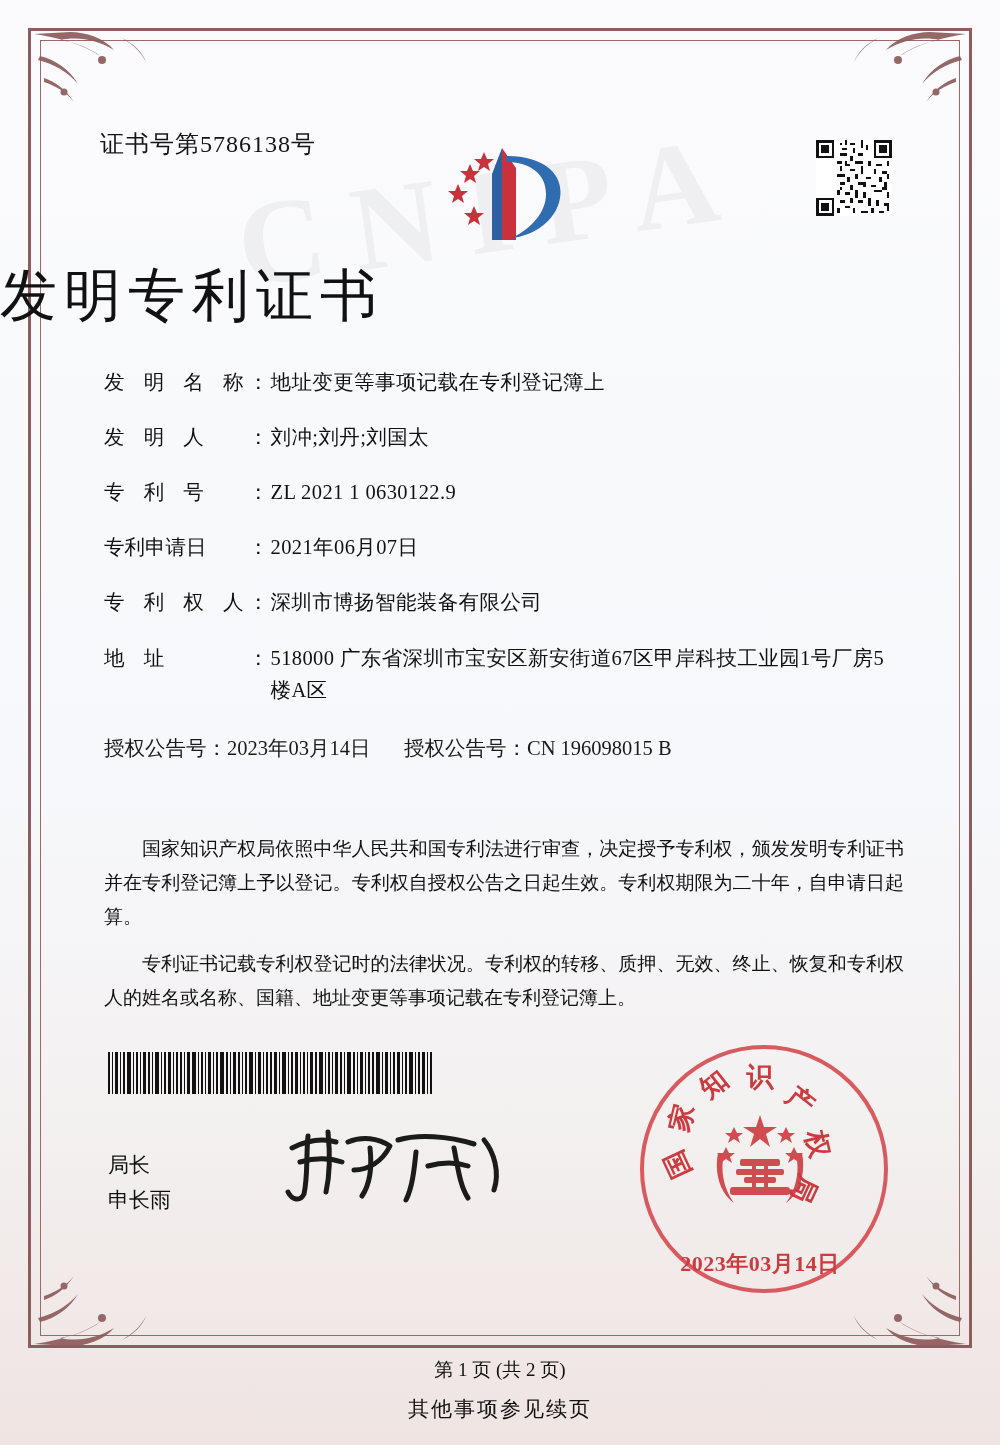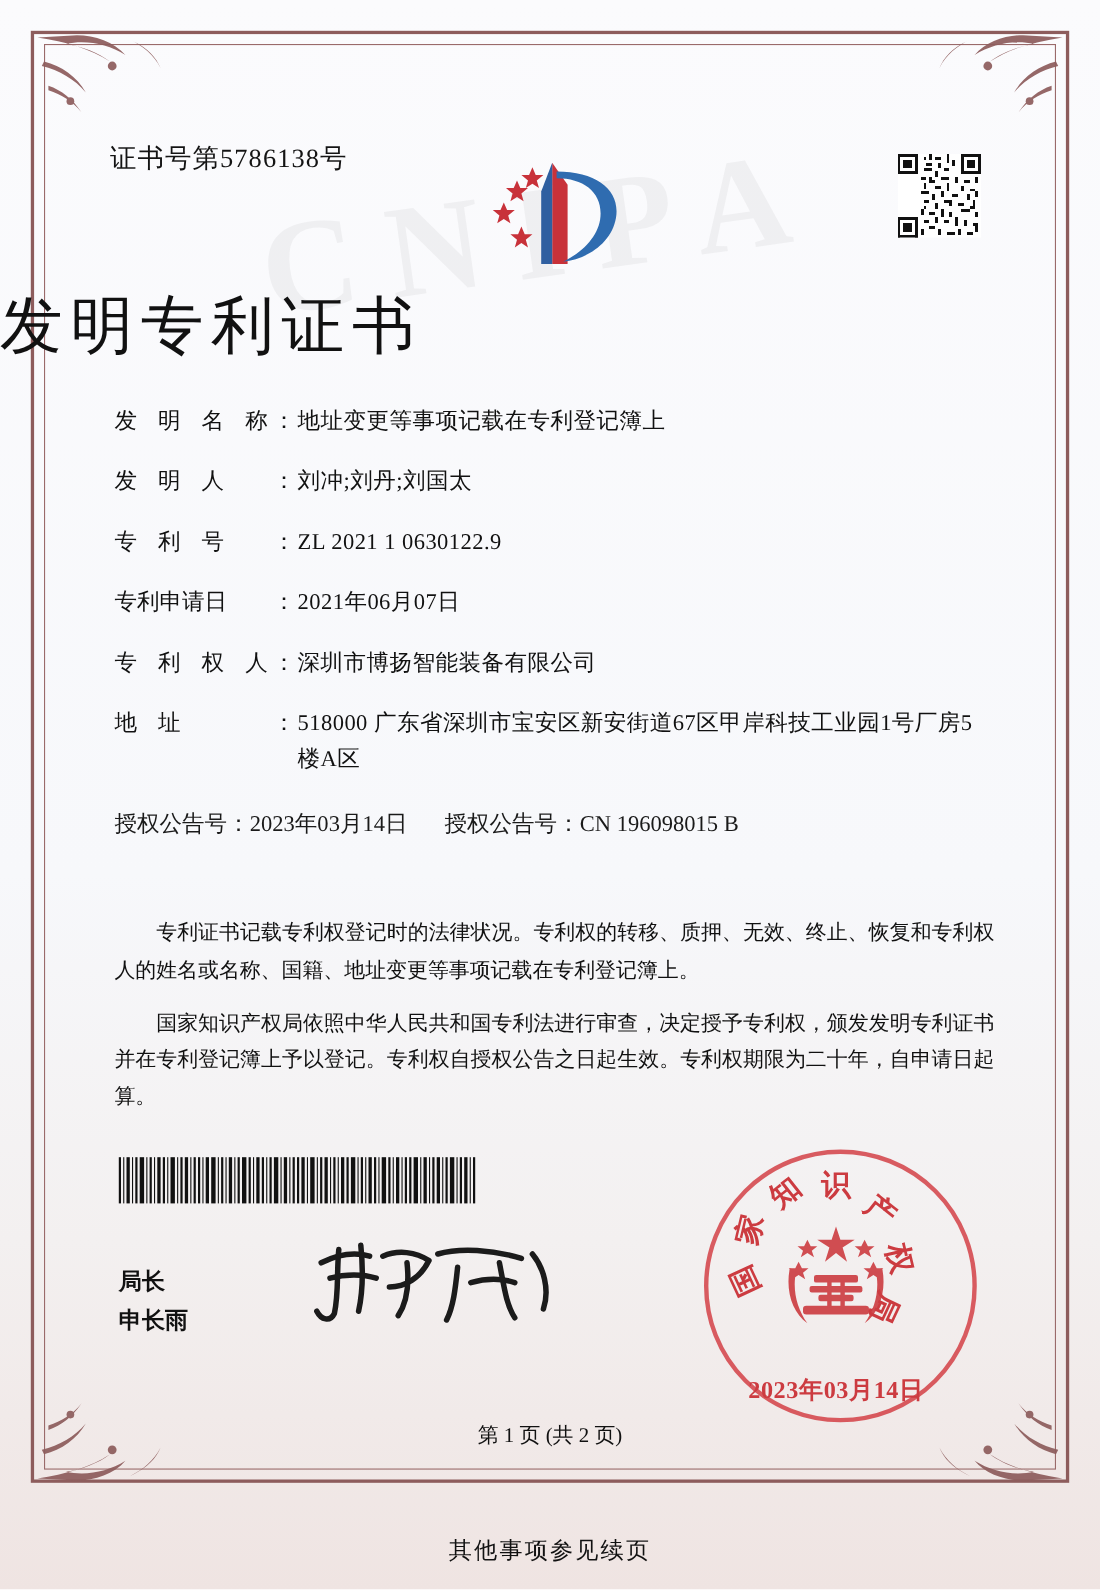--- a/index.html
+++ b/index.html
@@ -193,33 +193,32 @@
     font-weight: bold;
     letter-spacing: .5px;
   }
 
   .director {
     position: absolute;
     left: 108px; top: 1148px;
     font-size: 21px;
     line-height: 1.65;
     color: #111;
-    font-weight: bold;
   }
   .signature {
     position: absolute;
     left: 278px; top: 1118px;
     width: 240px; height: 92px;
     color: #1b1b1b;
   }
   .signature svg { width: 100%; height: 100%; }
 
   .page-num {
     position: absolute;
-    left: 0; right: 0; top: 1292px;
+    left: 0; right: 0; top: 1357px;
     text-align: center;
     font-size: 19px;
     color: #111;
   }
   .footnote {
     position: absolute;
     left: 0; right: 0; top: 1395px;
     text-align: center;
     font-size: 21px;
     letter-spacing: 2px;
@@ -408,22 +407,22 @@
       <span class="g1">
         <span>授权公告号</span><span>：</span><span>2023年03月14日</span>
       </span>
       <span class="g2">
         <span>授权公告号</span><span>：</span><span>CN 196098015 B</span>
       </span>
     </div>
   </div>
 
   <div class="paragraphs">
+    <p>国家知识产权局依照中华人民共和国专利法进行审查，决定授予专利权，颁发发明专利证书并在专利登记簿上予以登记。专利权自授权公告之日起生效。专利权期限为二十年，自申请日起算。</p>
     <p>专利证书记载专利权登记时的法律状况。专利权的转移、质押、无效、终止、恢复和专利权人的姓名或名称、国籍、地址变更等事项记载在专利登记簿上。</p>
-    <p>国家知识产权局依照中华人民共和国专利法进行审查，决定授予专利权，颁发发明专利证书并在专利登记簿上予以登记。专利权自授权公告之日起生效。专利权期限为二十年，自申请日起算。</p>
   </div>
 
   <div class="barcode" id="barcode">
       <span class="bar" style="width: 2px;"></span>
       <span class="bar" style="width: 1px;"></span>
       <span class="bar" style="width: 3px;"></span>
       <span class="bar" style="width: 1px;"></span>
       <span class="bar" style="width: 2px;"></span>
       <span class="bar" style="width: 4px;"></span>
       <span class="bar" style="width: 1px;"></span>

